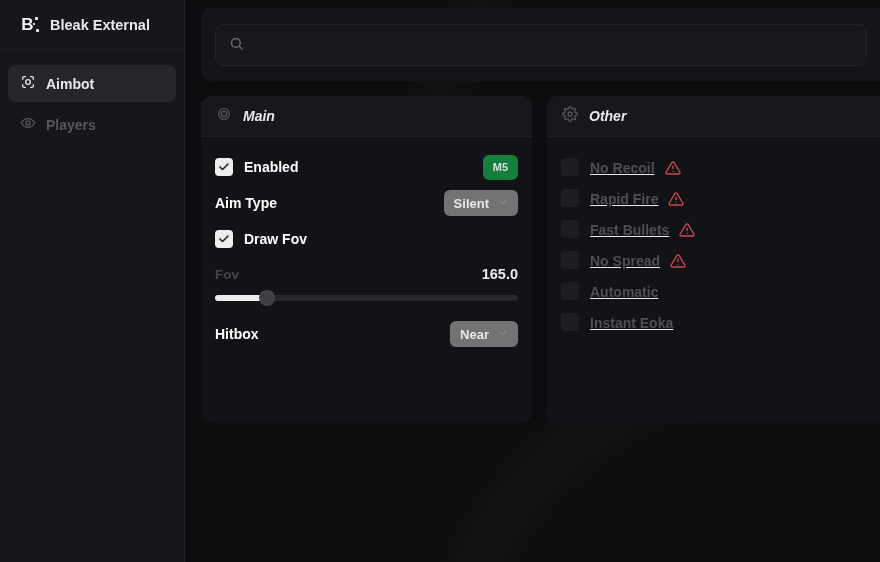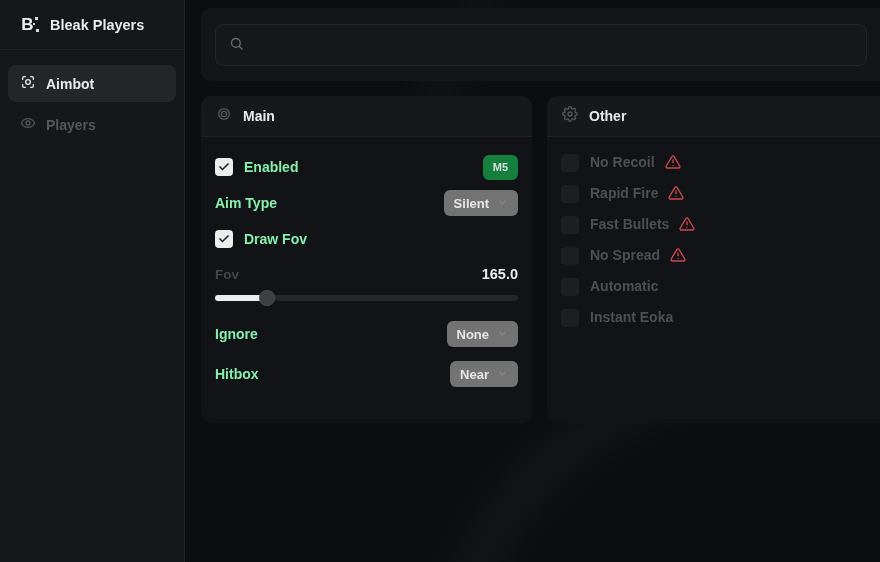--- a/index.html
+++ b/index.html
@@ -40,28 +40,28 @@
   .search-box svg { color:#6a6c72; }
   .search-input { flex:1; background:transparent; border:none; outline:none;
     color:#cfd0d4; font-size:13.5px; font-family:"Liberation Sans", sans-serif; }
   .search-input::placeholder { color:#56585e; }
 
   
   .panel { position:absolute; top:96px; height:327px; background:#121316; border-radius:10px; overflow:hidden; }
   .panel-main { left:201px; width:331px; }
   .panel-other { left:547px; width:345px; }
   .panel-header { display:flex; align-items:center; gap:11px; height:41px; padding:0 15px;
-    background:#17181b; border-bottom:1px solid rgba(255,255,255,0.045); }
+    background:#17181b; border-bottom:1px solid rgba(255,255,255,0.045);font-style:italic; }
   .panel-header svg { color:#55575d; }
   .panel-title { font-size:14px; font-weight:700; color:#e9eaec; }
   .panel-body { padding:17px 14px 0; }
 
   .row { display:flex; align-items:center; }
   .spacer { flex:1; }
-  .lbl { font-size:14px; font-weight:600; color:#86efac; }
+  .lbl { font-size:14px; font-weight:600; color:#ffffff; }
   .lbl-dim { font-size:13.5px; font-weight:600; color:#46474c; }
 
   .checkbox { width:18px; height:18px; border-radius:4px; display:flex; align-items:center; justify-content:center; cursor:pointer; }
   .checkbox.checked { background:#eceded; color:#2a2b2f; }
   .checkbox.unchecked { background:#1d1e22; }
   .cb-gap { margin-right:11px; }
 
   .keybadge { background:#15803d; border-radius:6px; height:25px; padding:0 10px;
     display:flex; align-items:center; font-size:11px; font-weight:700; color:#dcdde0; cursor:pointer; }
   .dropdown { background:#737373; border-radius:6px; height:26px; padding:0 10px;
@@ -74,36 +74,36 @@
   .r-fovlabel { height:18px; margin-bottom:7px; }
   .fov-value { font-size:14.5px; font-weight:700; color:#eceded; }
   .r-slider { position:relative; height:16px; margin-bottom:15px; }
   .slider-track { position:absolute; left:0; right:0; top:5px; height:6px; border-radius:3px; background:#26272c; }
   .slider-fill { position:absolute; left:0; top:5px; height:6px; border-radius:3px; background:#eceded; }
   .slider-thumb { position:absolute; top:0; width:16px; height:16px; border-radius:50%; background:#3e3f44;
     box-shadow:0 0 0 1px rgba(255,255,255,0.06) inset; cursor:grab; }
   .r-ignore { height:26px; margin-bottom:14px; }
   .r-hitbox { height:26px; }
 
-  .other-row { height:22px; margin-bottom:9px; display:flex; align-items:flex-start; }
+  .other-row { height:22px; margin-bottom:9px; display:flex; align-items:flex-end;text-decoration:underline; }
   .other-lbl { font-size:14px; font-weight:600; color:#4e4f55; margin-right:10px; }
   .warn { color:#cf4850; display:flex; align-items:center; }
 </style>
 </head>
 <body>
 
 <div class="app">
   <div class="smoke smoke-streak"></div>
   <div class="smoke smoke-glow"></div>
   <div class="smoke smoke-ring"></div>
 
   <div class="sidebar">
     <div class="brand">
       <span class="logo">B<span class="px px1"></span><span class="px px2"></span><span class="px px3"></span></span>
-      <span class="brand-title">Bleak Players</span>
+      <span class="brand-title">Bleak External</span>
     </div>
     <div class="nav">
       <div class="nav-item active">
         <span>
           <svg width="16" height="16" viewBox="0 0 24 24" fill="none" stroke="currentColor" stroke-width="2" stroke-linecap="round" stroke-linejoin="round">
               <path d="M4 8V6a2 2 0 0 1 2-2h2"></path>
               <path d="M16 4h2a2 2 0 0 1 2 2v2"></path>
               <path d="M20 16v2a2 2 0 0 1-2 2h-2"></path>
               <path d="M8 20H6a2 2 0 0 1-2-2v-2"></path>
               <circle cx="12" cy="12" r="3.5"></circle>
@@ -185,32 +185,20 @@
         <span class="spacer"></span>
         <span class="fov-value">165.0</span>
       </div>
 
       <div class="r-slider">
         <div class="slider-track"></div>
         <div class="slider-fill" style="width: 17%;"></div>
         <div class="slider-thumb" style="left: calc(17% - 8px);"></div>
       </div>
 
-      <div class="row r-ignore">
-        <span class="lbl">Ignore</span>
-        <span class="spacer"></span>
-        <span class="dropdown">
-          <span>None</span>
-          <span>
-            <svg width="11" height="11" viewBox="0 0 24 24" fill="none" stroke="currentColor" stroke-width="2.6" stroke-linecap="round" stroke-linejoin="round">
-                <path d="M6 9l6 6 6-6"></path>
-              </svg>
-          </span>
-        </span>
-      </div>
 
       <div class="row r-hitbox">
         <span class="lbl">Hitbox</span>
         <span class="spacer"></span>
         <span class="dropdown">
           <span>Near</span>
           <span>
             <svg width="11" height="11" viewBox="0 0 24 24" fill="none" stroke="currentColor" stroke-width="2.6" stroke-linecap="round" stroke-linejoin="round">
                 <path d="M6 9l6 6 6-6"></path>
               </svg>

